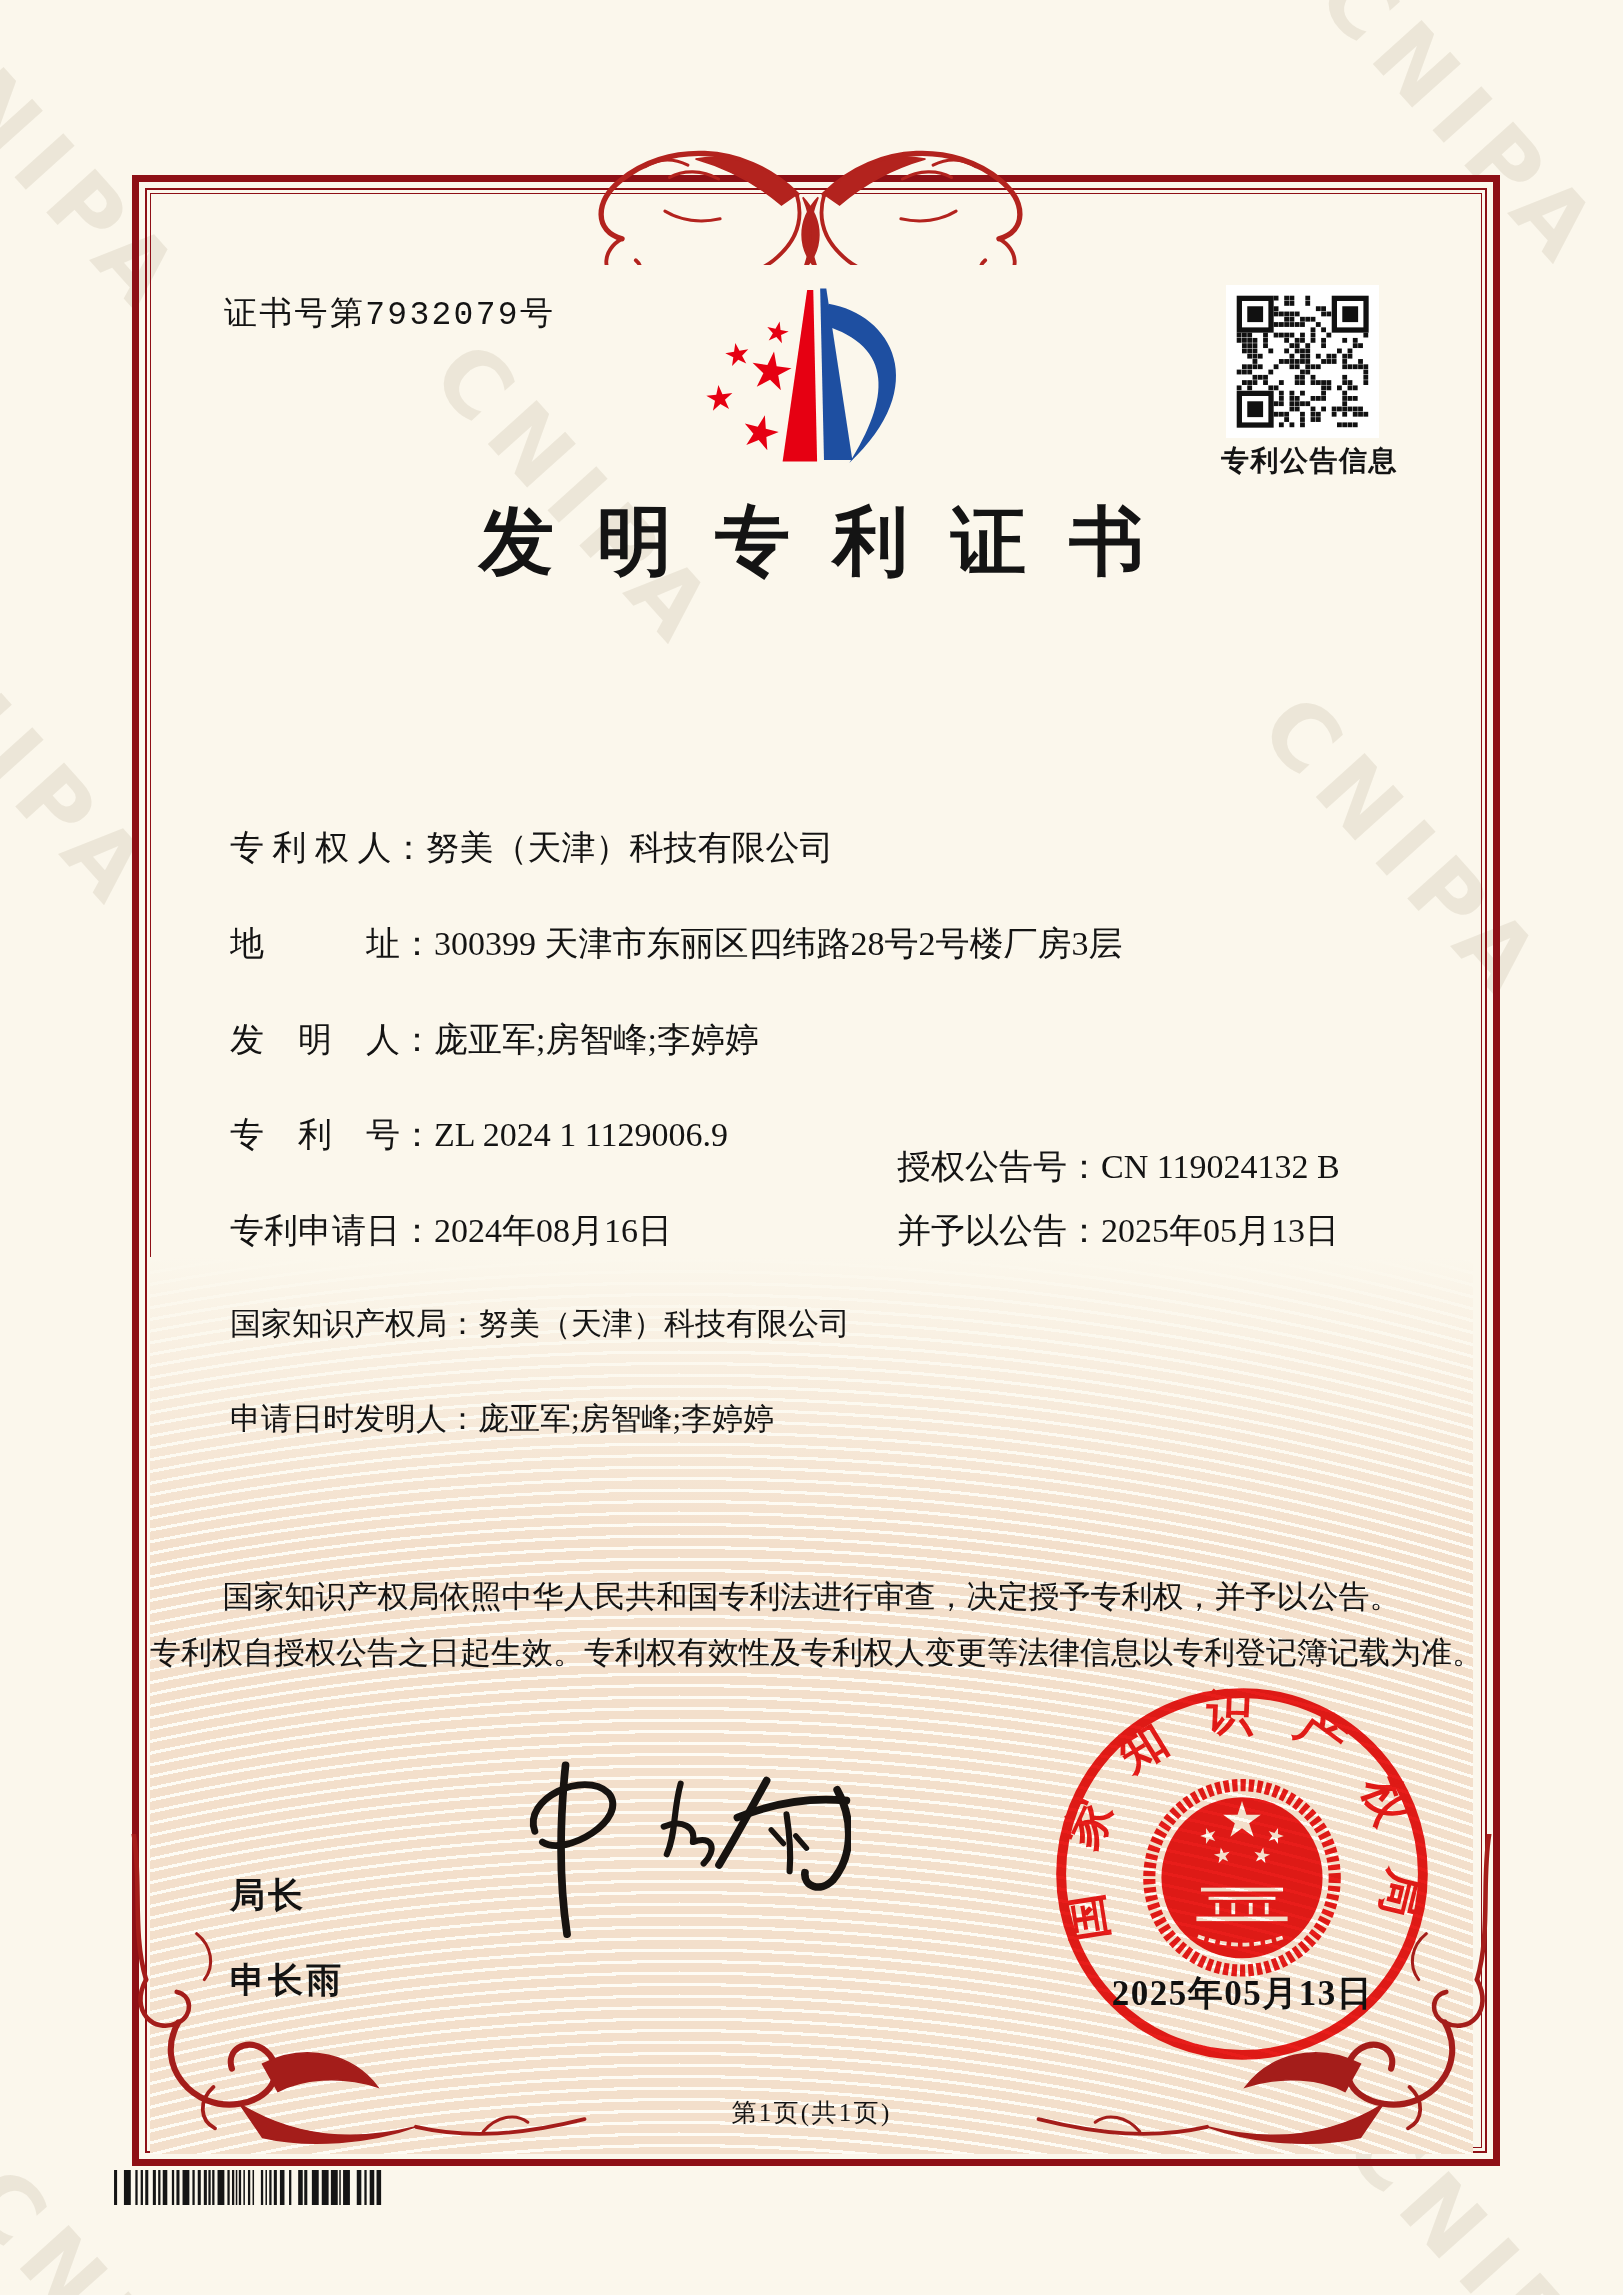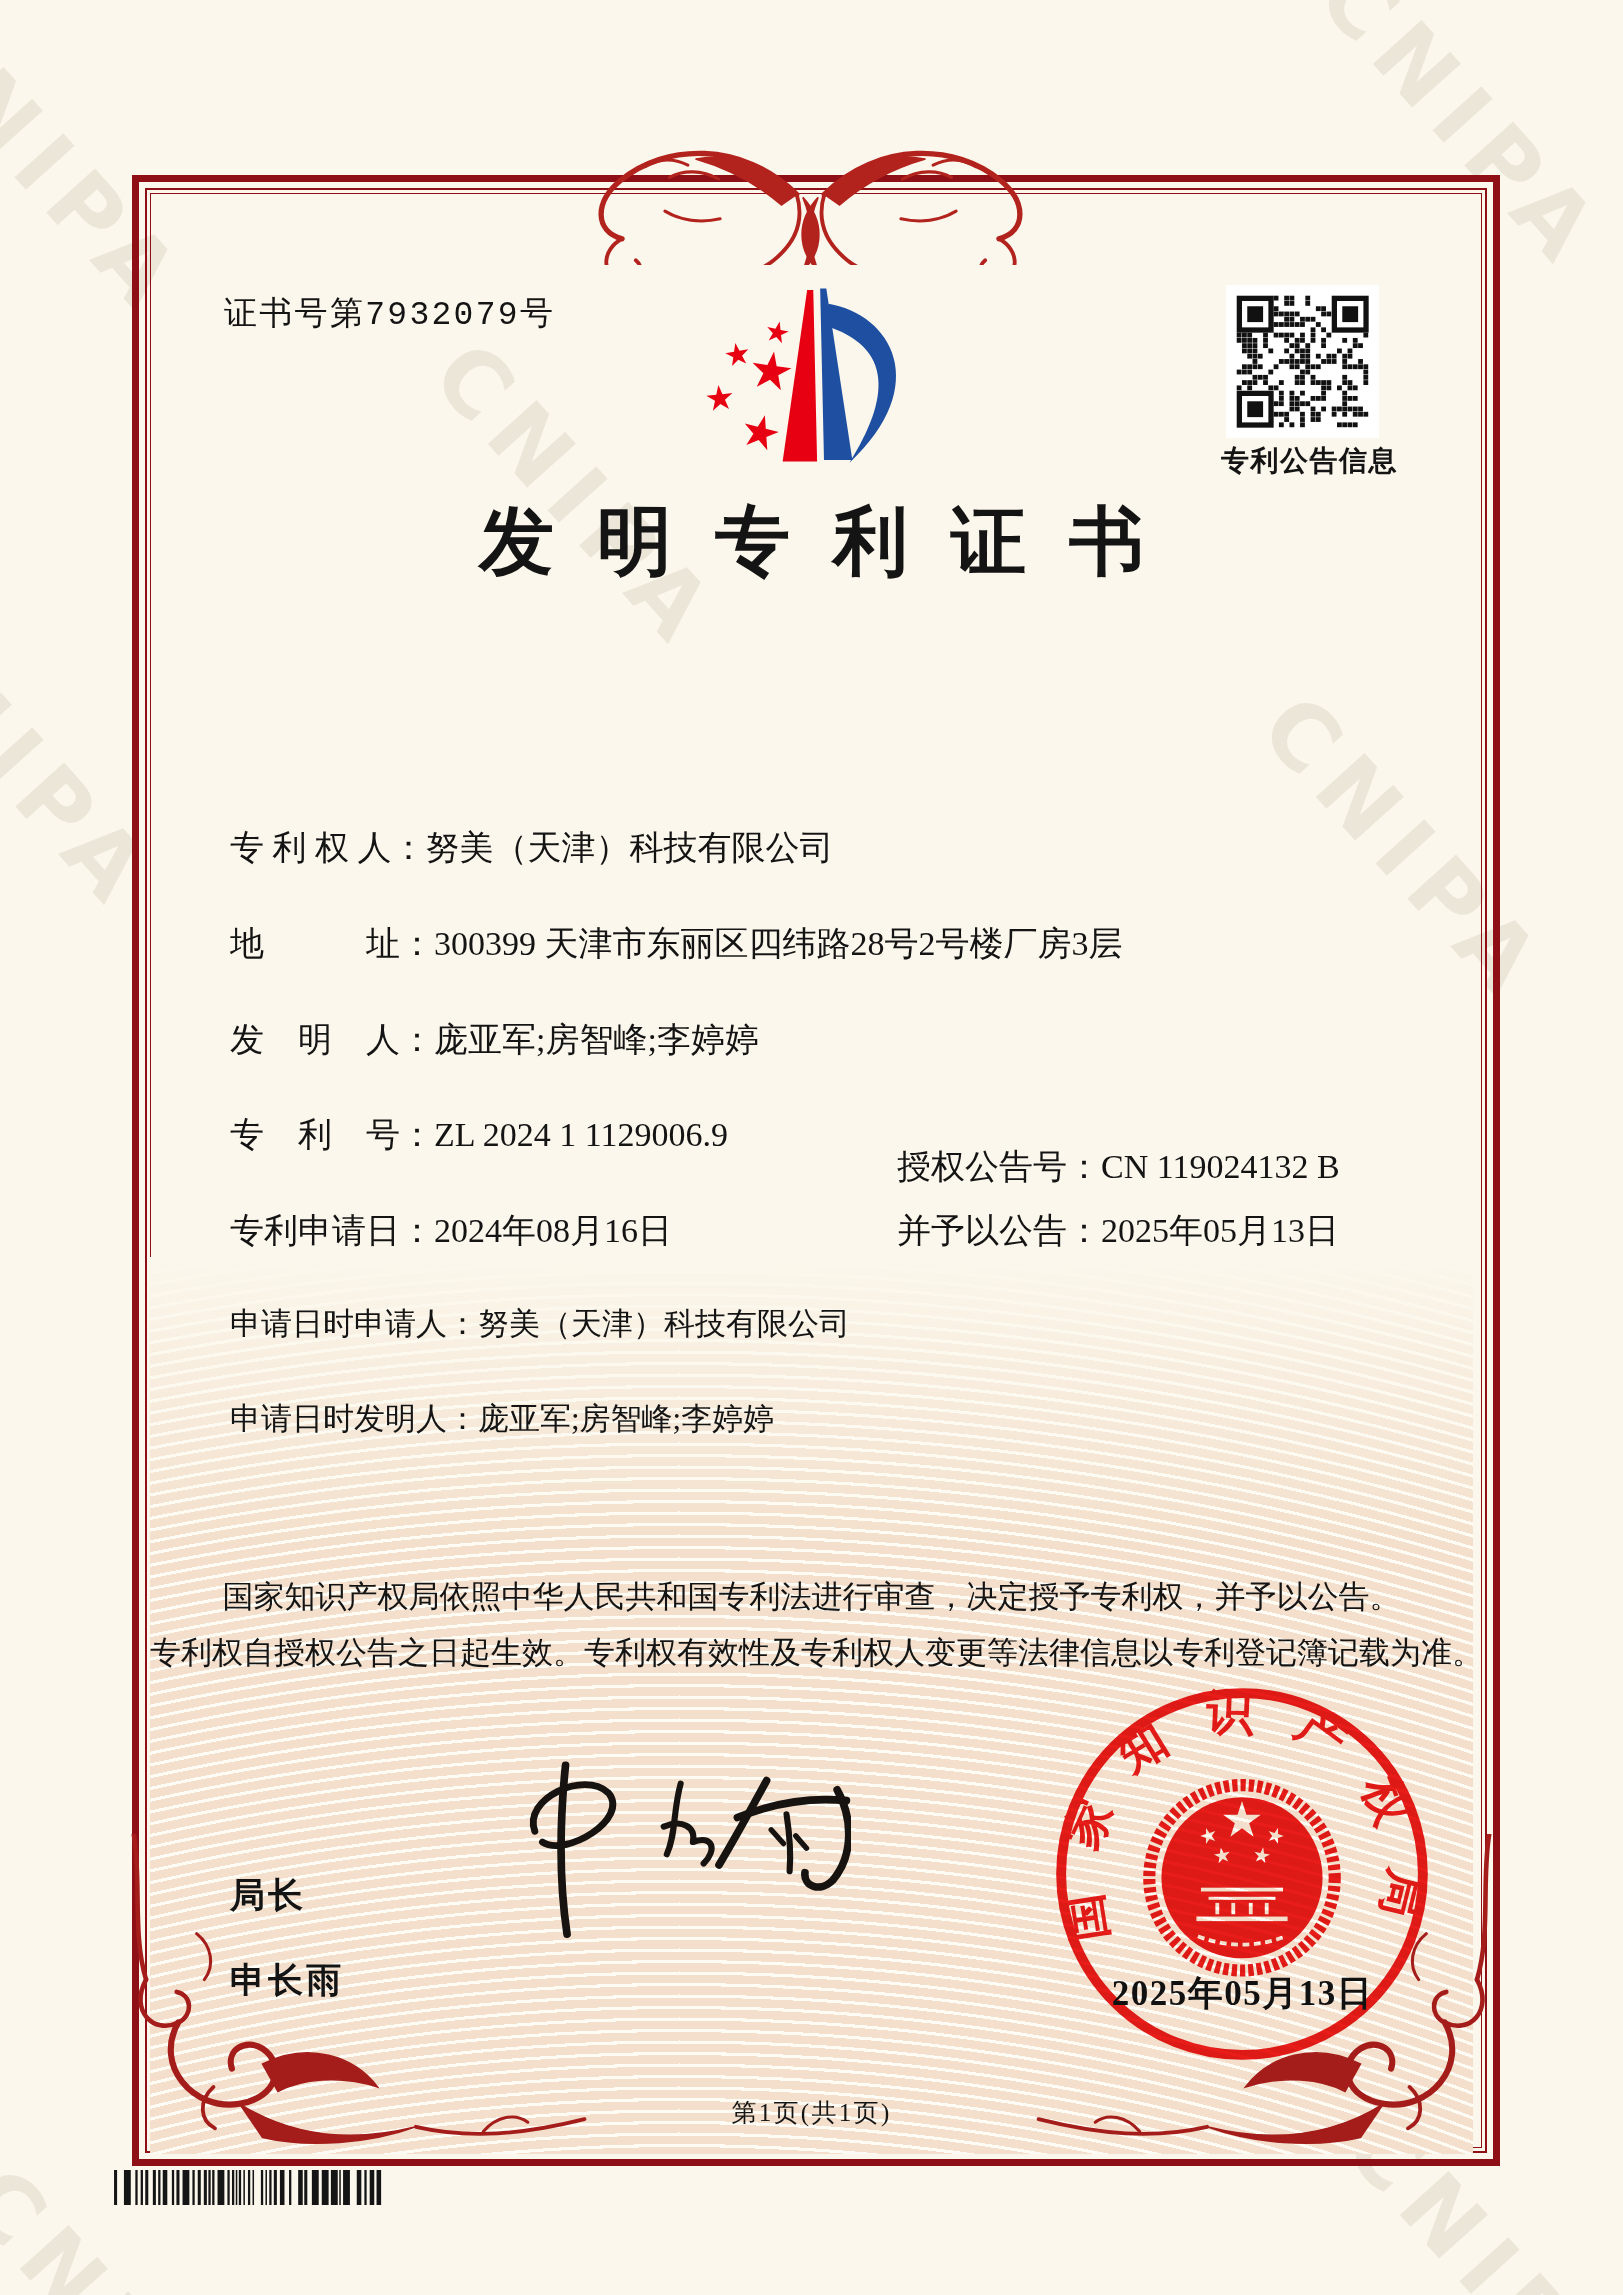--- a/index.html
+++ b/index.html
@@ -362,21 +362,21 @@
   <div class="row" style="left:897px;top:1144px">
     <span class="lab">授权公告号：</span><span class="val">CN 119024132 B</span>
   </div>
   <div class="row" style="left:230px;top:1208px">
     <span class="lab">专利申请日：</span><span class="val">2024年08月16日</span>
   </div>
   <div class="row" style="left:897px;top:1208px">
     <span class="lab">并予以公告：</span><span class="val">2025年05月13日</span>
   </div>
   <div class="row small" style="left:230px;top:1303px">
-    <span class="lab">申请日时申请人：</span><span class="val">努美（天津）科技有限公司</span>
+    <span class="lab">国家知识产权局：</span><span class="val">努美（天津）科技有限公司</span>
   </div>
   <div class="row small" style="left:230px;top:1398px">
     <span class="lab">申请日时发明人：</span><span class="val">庞亚军;房智峰;李婷婷</span>
   </div>
 
   <div class="statement" style="top:1632px">专利权自授权公告之日起生效。专利权有效性及专利权人变更等法律信息以专利登记簿记载为准。</div>
   <div class="statement" style="top:1576px">国家知识产权局依照中华人民共和国专利法进行审查，决定授予专利权，并予以公告。</div>
 
   <div class="officer" style="top:1872px">局长</div>
   <div class="officer" style="top:1957px">申长雨</div>

